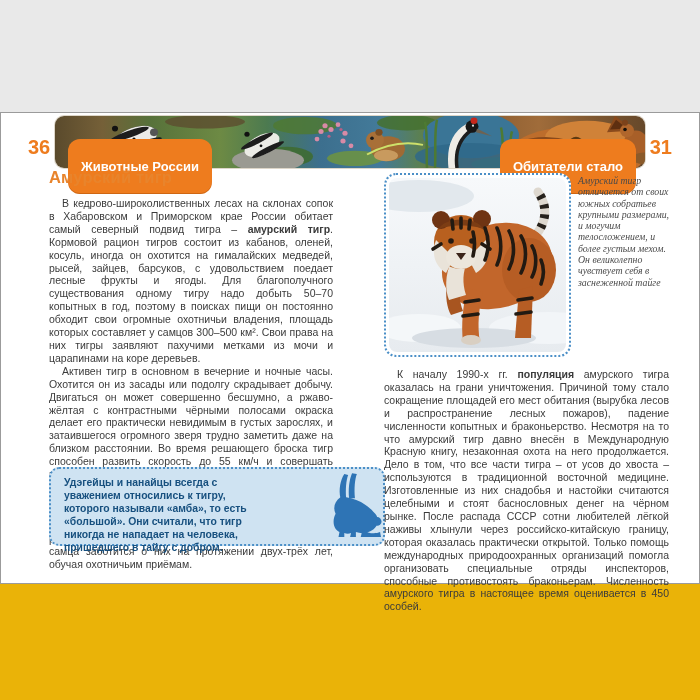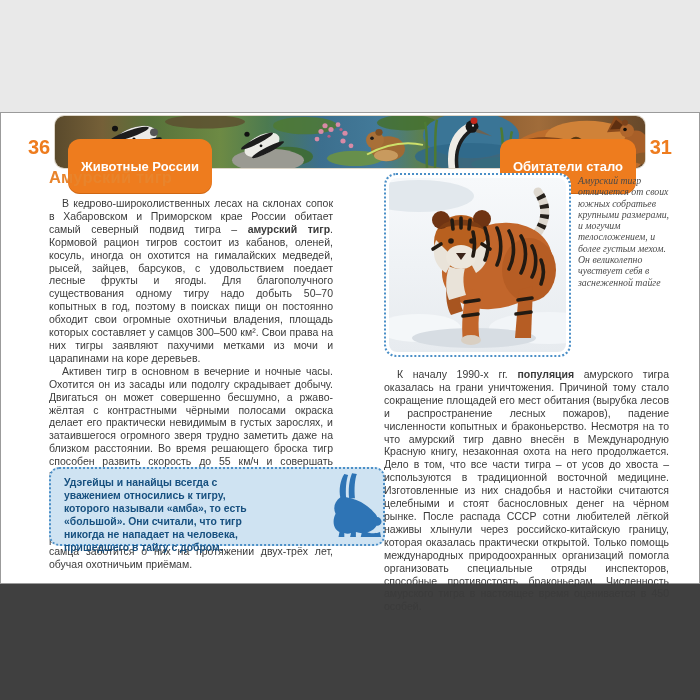--- a/index.html
+++ b/index.html
@@ -1,18 +1,18 @@
 <!DOCTYPE html>
 <html><head>
 <meta charset="utf-8">
 <style>
   html,body { margin:0; padding:0; background:#fbfbfb; }
   #screen {
     position:relative; width:700px; height:700px; overflow:hidden;
-    font-family:"Liberation Sans", sans-serif; background:#404040;
+    font-family:"Liberation Sans", sans-serif; background:#eab308;
   }
   .bg-top { position:absolute; left:0; top:0; width:700px; height:113px; background:#e9e9e9; }
   .spread {
     position:absolute; left:0; top:112px; width:698px; height:470px;
     background:#ffffff; border:1px solid #9b9b9b; box-sizing:content-box;
   }
   .banner {
     position:absolute; left:54px; top:3px; width:590px; height:52px;
     border-radius:9px; overflow:hidden; box-shadow:0 0 0 1px rgba(120,90,40,.25);
   }

